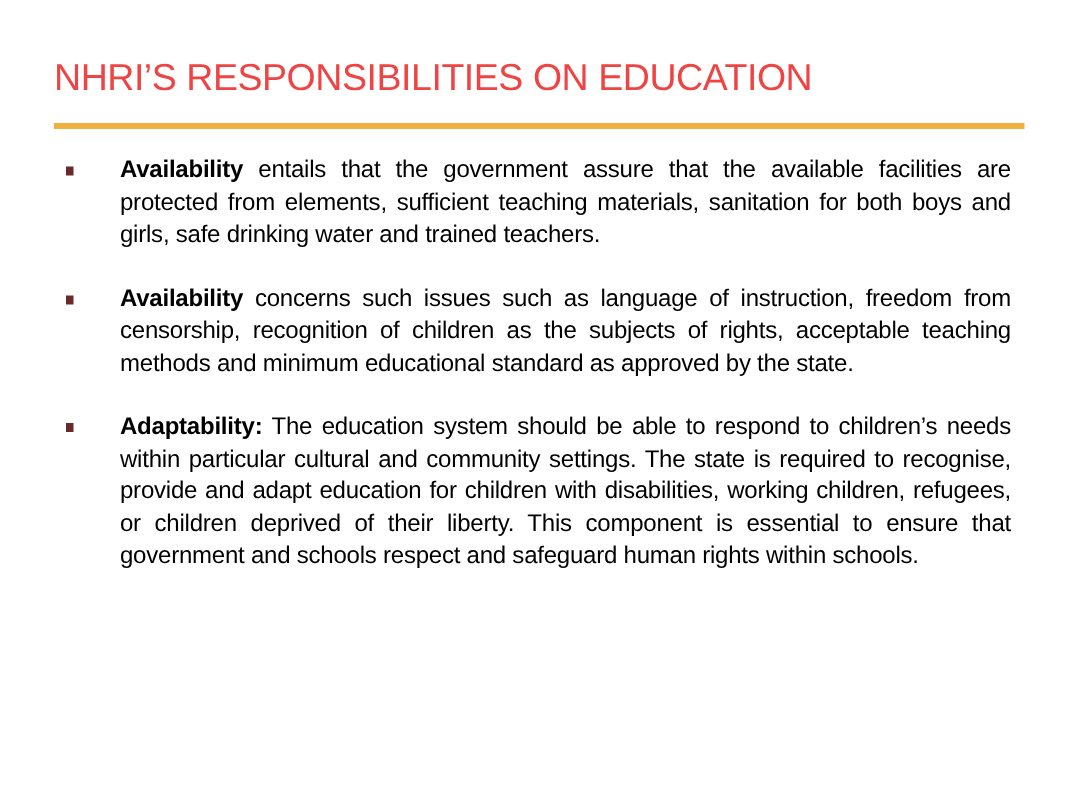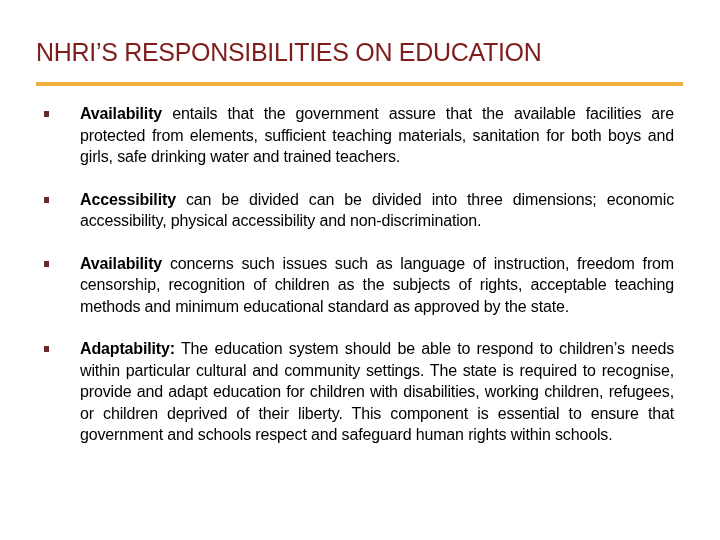--- a/index.html
+++ b/index.html
@@ -2,21 +2,21 @@
 <html><head>
   <meta charset="utf-8">
   <style>
     html, body { margin: 0; padding: 0; }
     body {
       width: 720px; height: 540px; background: #ffffff; position: relative; overflow: hidden;
       font-family: "Liberation Sans", sans-serif; color: #000;
     }
     .title {
       position: absolute; left: 36px; top: 38px;
-      font-size: 25px; font-weight: normal; letter-spacing: -0.3px; color: #7f1d1d;
+      font-size: 25px; font-weight: normal; letter-spacing: -0.3px; color: #ef4444;
       white-space: nowrap;
     }
     .rule {
       position: absolute; left: 36px; top: 82px; width: 647px; height: 4px;
       background: #F0B040;
     }
     .list { position: absolute; left: 42px; top: 103px; width: 632px; }
     .item { position: relative; padding-left: 38px; margin-bottom: 21px; }
     .bullet {
       position: absolute; left: 2px; top: 8px; width: 5px; height: 6px; background: #6B2A2A;
@@ -32,23 +32,19 @@
 <div class="title">NHRI’S RESPONSIBILITIES ON EDUCATION</div>
 <div class="rule"></div>
 
 <div class="list">
   <div class="item">
     <span class="bullet"></span>
     <div class="text"><span class="term">Availability</span><span> entails that the government assure that the available facilities are protected from elements, sufficient teaching materials, sanitation for both boys and girls, safe drinking water and trained teachers.</span></div>
   </div>
   <div class="item">
     <span class="bullet"></span>
-    <div class="text"><span class="term">Accessibility</span><span> can be divided can be divided into three dimensions; economic accessibility, physical accessibility and non-discrimination.</span></div>
-  </div>
-  <div class="item">
-    <span class="bullet"></span>
     <div class="text"><span class="term">Availability</span><span> concerns such issues such as language of instruction, freedom from censorship, recognition of children as the subjects of rights, acceptable teaching methods and minimum educational standard as approved by the state.</span></div>
   </div>
   <div class="item">
     <span class="bullet"></span>
     <div class="text"><span class="term">Adaptability:</span><span> The education system should be able to respond to children’s needs within particular cultural and community settings. The state is required to recognise, provide and adapt education for children with disabilities, working children, refugees, or children deprived of their liberty. This component is essential to ensure that government and schools respect and safeguard human rights within schools.</span></div>
   </div>
 </div>
 
 </body></html>

